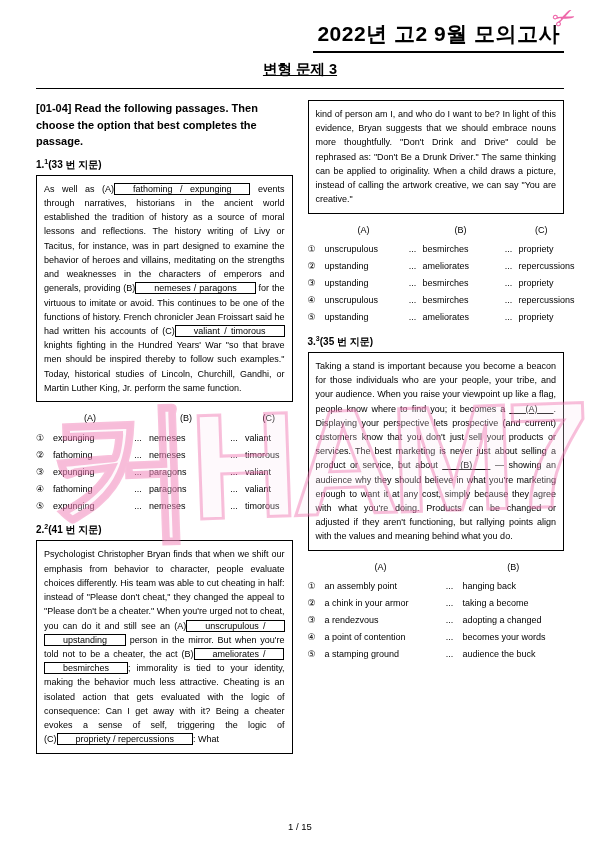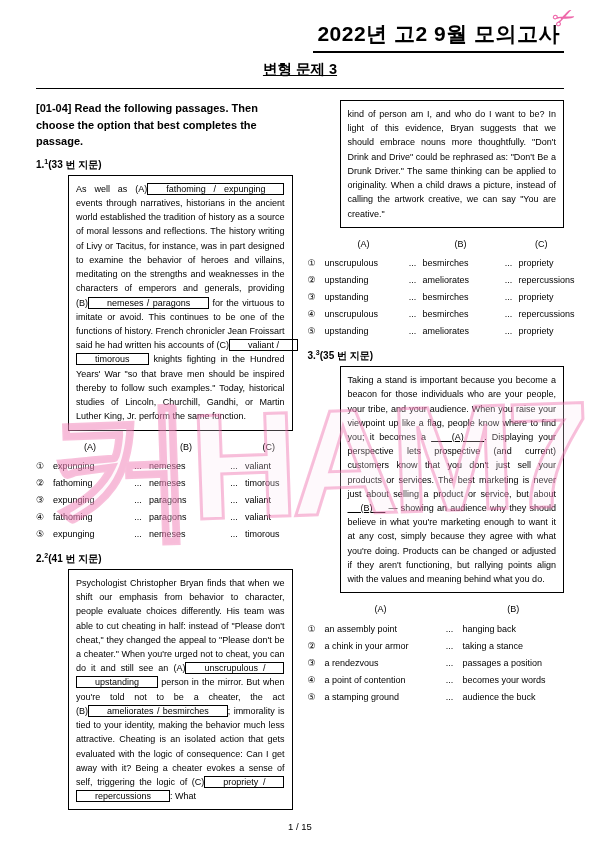--- a/index.html
+++ b/index.html
@@ -32,21 +32,20 @@
 
   .q-label { font-size: 10px; font-weight: 700; margin: 3px 0 3px; }
   .q-label sup { font-size: 7px; }
 
   .passage-box {
     border: 1.3px solid #000;
     padding: 6px 7px;
     font-size: 9px;
     line-height: 1.58;
     text-align: justify;
-    margin-left: 32px;
   }
   .inline-box {
     border: 1px solid #000;
     padding: 0 18px;
     -webkit-box-decoration-break: clone;
     box-decoration-break: clone;
   }
   .blank { text-decoration: underline; }
 
   table.choices {
@@ -291,28 +290,28 @@
               <td>①</td>
               <td>an assembly point</td>
               <td class="sep">...</td>
               <td>hanging back</td>
             </tr>
 
             <tr>
               <td>②</td>
               <td>a chink in your armor</td>
               <td class="sep">...</td>
-              <td>taking a stance</td>
+              <td>taking a become</td>
             </tr>
 
             <tr>
               <td>③</td>
               <td>a rendezvous</td>
               <td class="sep">...</td>
-              <td>passages a position</td>
+              <td>adopting a changed</td>
             </tr>
 
             <tr>
               <td>④</td>
               <td>a point of contention</td>
               <td class="sep">...</td>
               <td>becomes your words</td>
             </tr>
 
             <tr>

